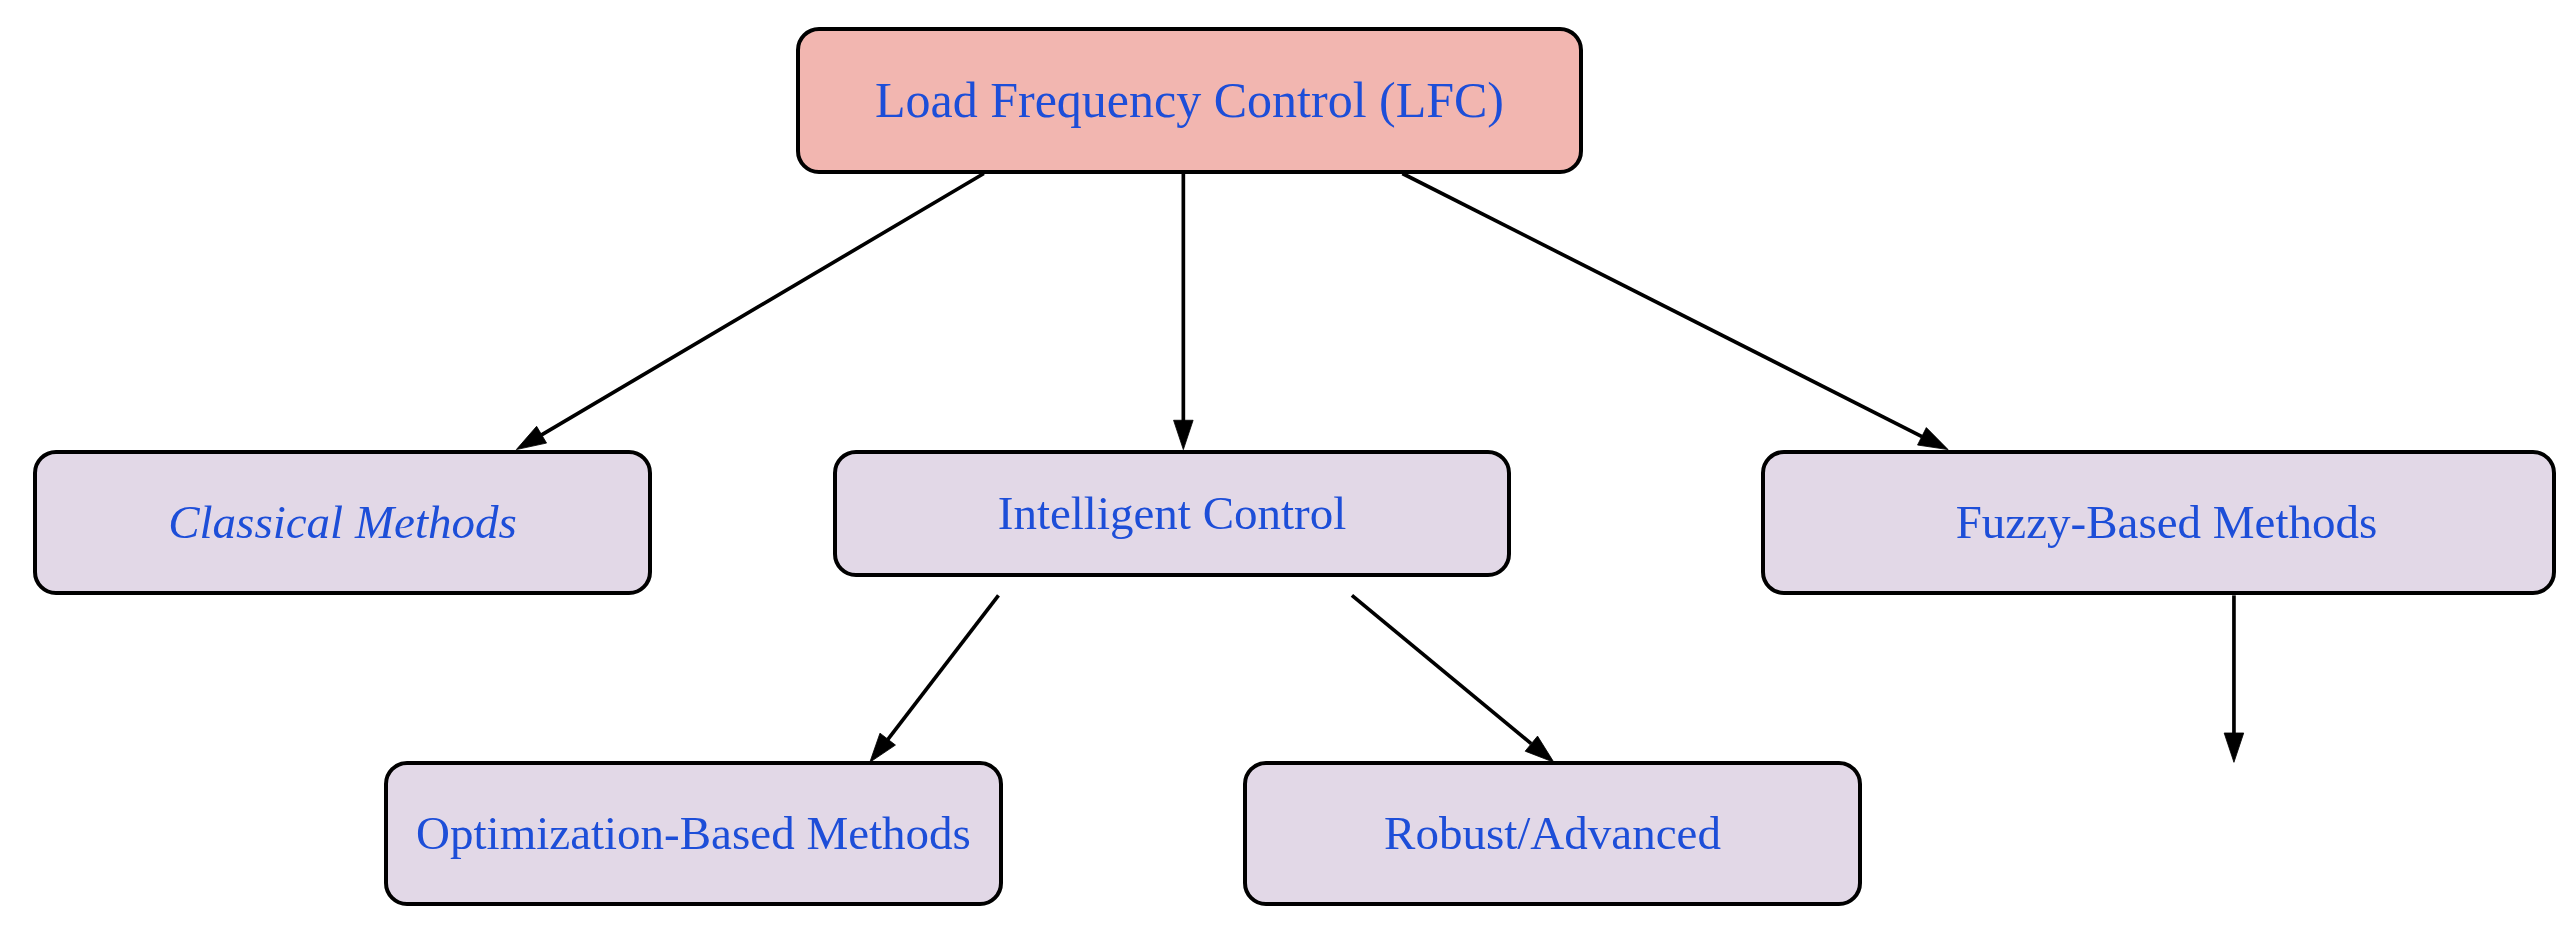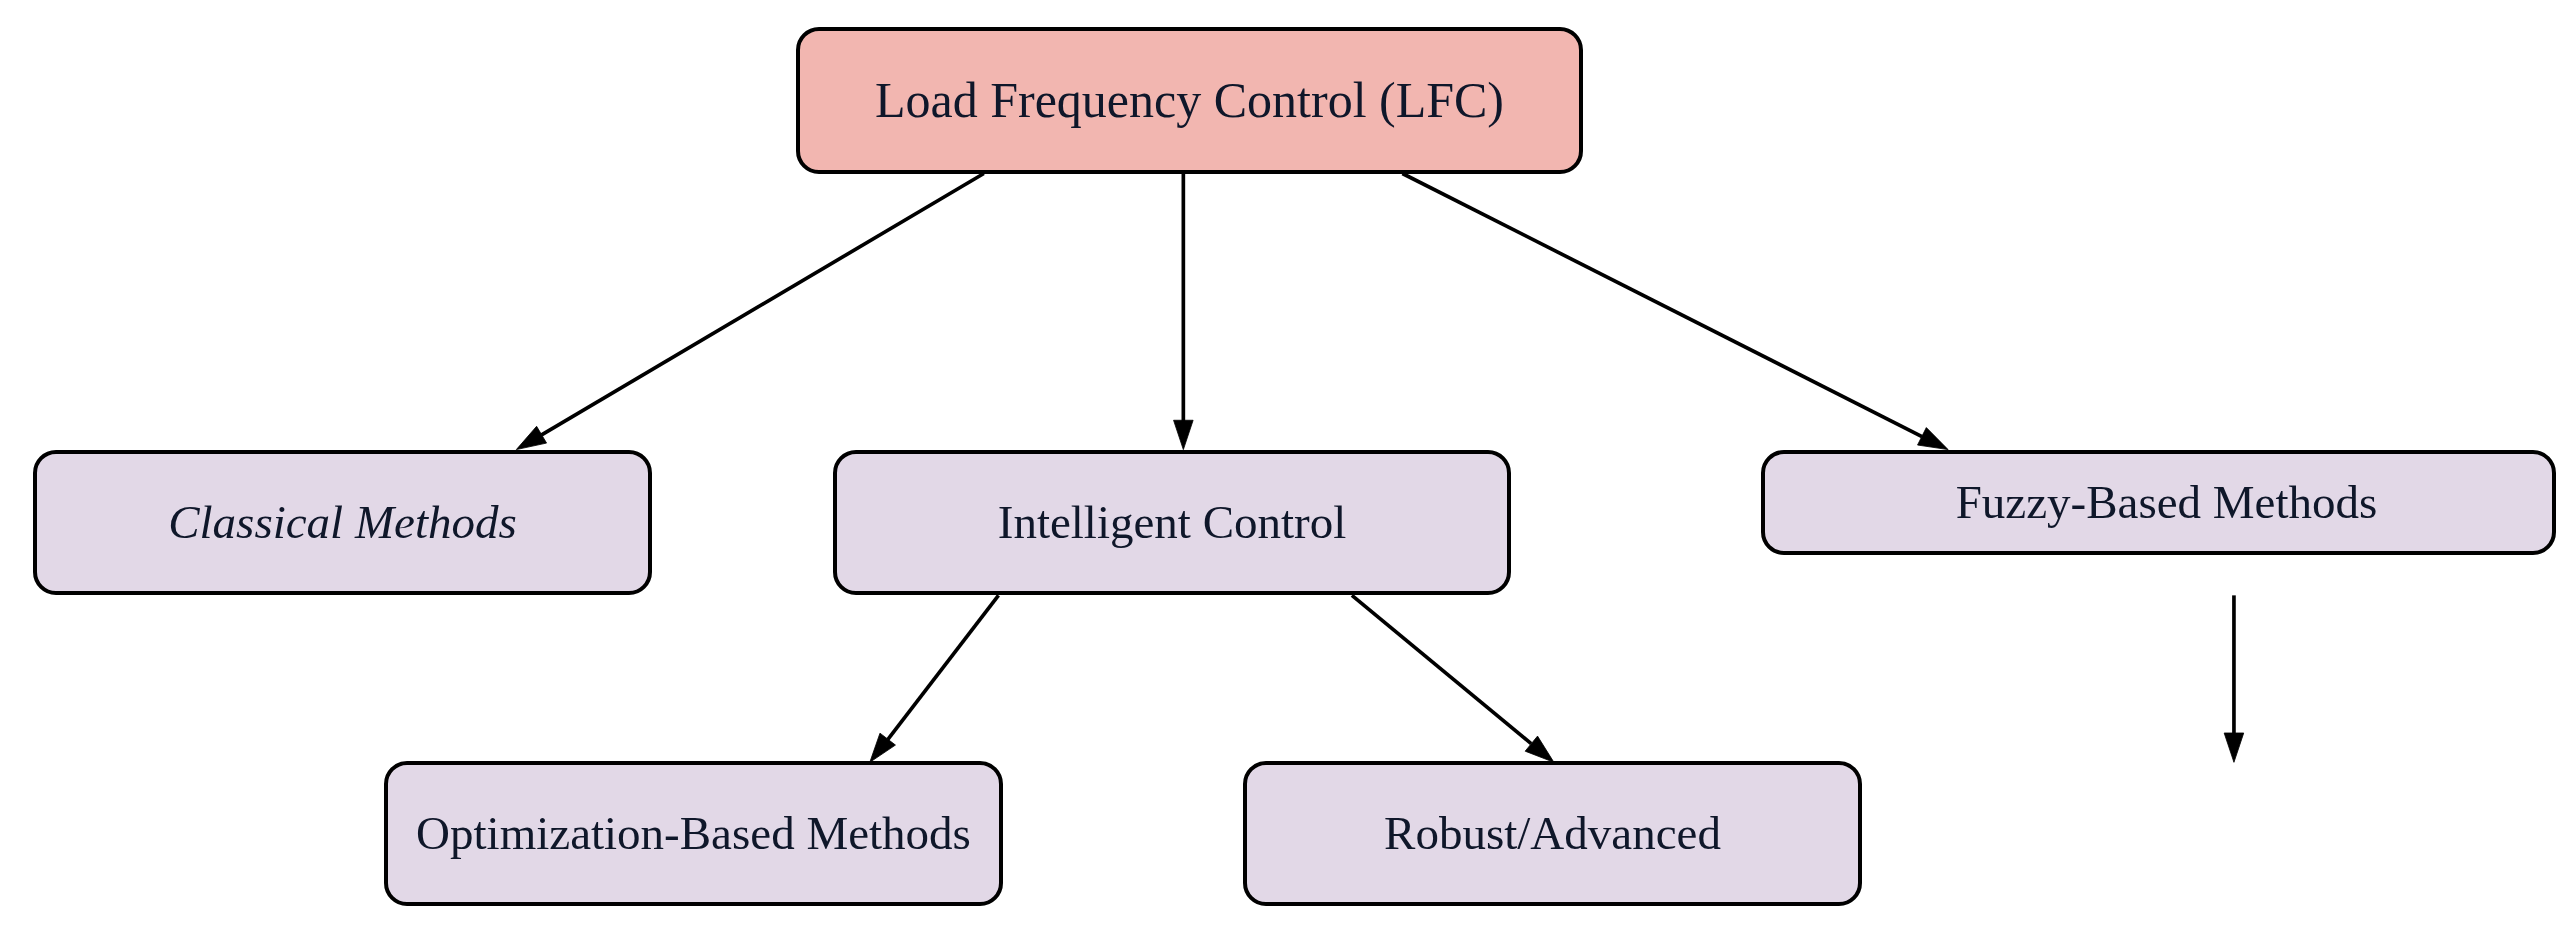--- a/index.html
+++ b/index.html
@@ -36,29 +36,29 @@
   }
   .node {
     position: absolute;
     box-sizing: border-box;
     border: 4.1px solid #000000;
     border-radius: 23px;
     display: flex;
     align-items: center;
     justify-content: center;
     text-align: center;
-    color: #0f172a;
+    color: #1d4ed8;
     font-size: 47px;
     line-height: 1.1;
     background: #e2d8e7;
   }
   .n-root          { left:  796px; top:  27px; width: 787px; height: 147px; font-size: 50px; }
   .n-classical     { left:   33px; top: 450px; width: 619px; height: 145px; font-style: italic; }
-  .n-intelligent   { left: 833px; top: 450px; width: 678px; height: 145px; }
-  .n-fuzzy         { left: 1761px; top: 450px; width: 795px; height: 105px; padding-left: 16px; }
+  .n-intelligent   { left: 833px; top: 450px; width: 678px; height: 127px; }
+  .n-fuzzy         { left: 1761px; top: 450px; width: 795px; height: 145px; padding-left: 16px; }
   .n-optimization  { left:  384px; top: 761px; width: 619px; height: 145px; }
   .n-robust        { left: 1243px; top: 761px; width: 619px; height: 145px; }
   .n-distributed   { left: 2032px; top: 761px; width: 517px; height: 145px; }
 </style>
 </head>
 <body>
 
 <div class="canvas">
 
   <svg class="edge-layer" viewBox="0 0 3163 1148" xmlns="http://www.w3.org/2000/svg">

